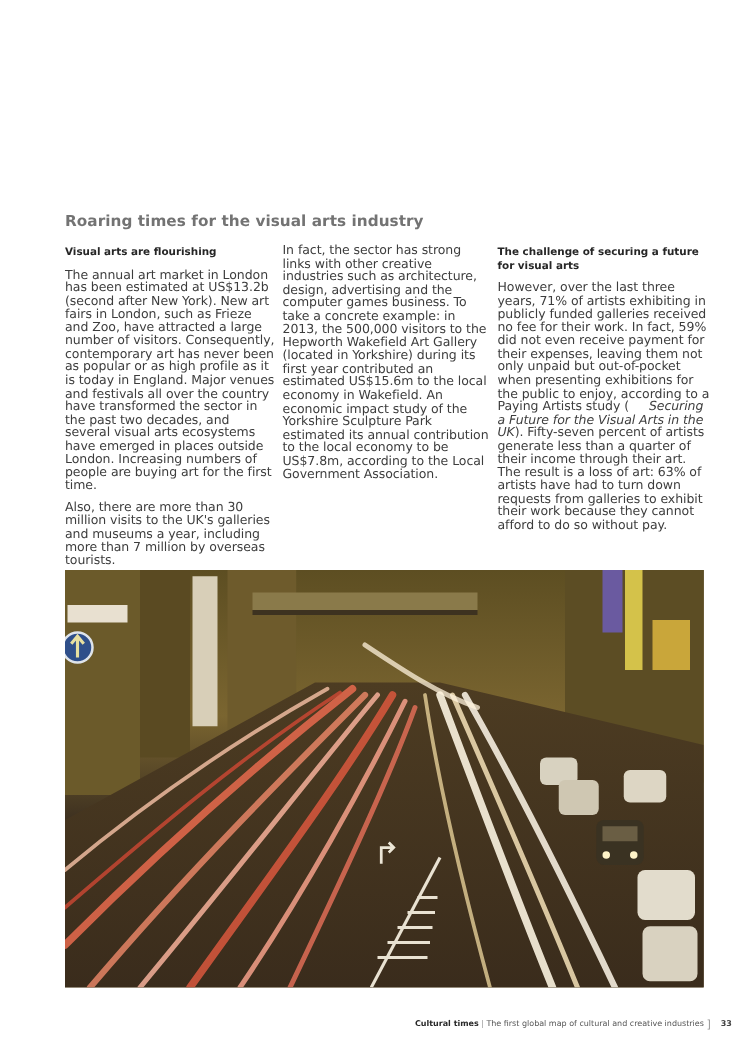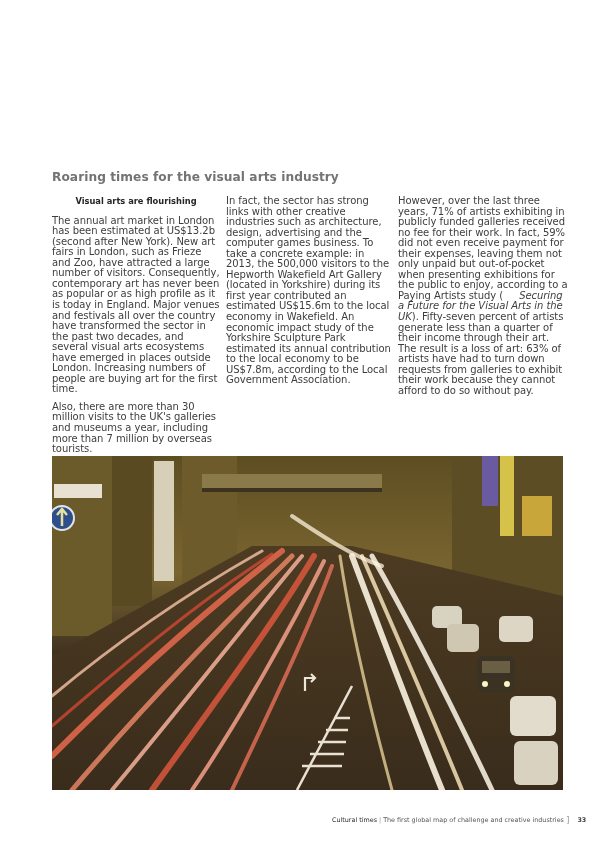--- a/index.html
+++ b/index.html
@@ -9,59 +9,60 @@
   }
   .section-title {
     position: absolute; left: 52px; top: 170px;
     font-size: 12.2px; font-weight: bold; color: #737373; margin: 0; letter-spacing: 0.05px;
   }
   .col { position: absolute; top: 196px; width: 168px; }
   .col1 { left: 52px; }
   .col2 { left: 226px; width: 168px; }
   .col3 { left: 398px; width: 170px; }
   .col h3 {
-    font-size: 8.3px; font-weight: bold; color: #262626; margin: 0 0 9px 0; line-height: 10.6px; text-align: center;
+    font-size: 8.3px; font-weight: bold; color: #262626; margin: 0 0 9px 0; line-height: 10.6px;
   }
   .col p {
     font-size: 10px; line-height: 10.55px; margin: 0 0 7px 0; color: #3d3d3d; letter-spacing: -0.05px;
   }
   .col p em { font-style: italic; margin-left: 16px; }
 
   .photo {
     position: absolute; left: 52px; top: 456px; width: 511px; height: 334px; overflow: hidden;
     background: linear-gradient(180deg, #4a3f1c 0%, #6a5424 30%, #3e3018 55%, #5a4a2e 100%);
   }
   .photo svg { display: block; }
 
   .footer {
     position: absolute; top: 815px; left: 300px; width: 270px; text-align: right;
     font-size: 6.4px; color: #555;
     white-space: nowrap;
   }
-  .footer .brand { font-weight: normal; color: #2a2a2a; margin-left: 32px; }
+  .footer .brand { font-weight: bold; color: #2a2a2a; margin-left: 32px; }
   .footer .sep { color: #999; margin: 0 2px; }
   .footer .bracket { color: #999; margin-left: 2px; margin-right: 8px; font-size: 9px; vertical-align: -1px; }
   .footer .page { font-weight: bold; color: #444; }
 </style>
 </head>
 <body>
 
 <h2 class="section-title">Roaring times for the visual arts industry</h2>
 
 <div class="col col1">
   <h3>Visual arts are flourishing</h3>
   <p>The annual art market in London has been estimated at US$13.2b (second after New York). New art fairs in London, such as Frieze and Zoo, have attracted a large number of visitors. Consequently, contemporary art has never been as popular or as high profile as it is today in England. Major venues and festivals all over the country have transformed the sector in the past two decades, and several visual arts ecosystems have emerged in places outside London. Increasing numbers of people are buying art for the first time.</p>
   <p>Also, there are more than 30 million visits to the UK's galleries and museums a year, including more than 7 million by overseas tourists.</p>
 </div>
 
 <div class="col col2">
   <p>In fact, the sector has strong links with other creative industries such as architecture, design, advertising and the computer games business. To take a concrete example: in 2013, the 500,000 visitors to the Hepworth Wakefield Art Gallery (located in Yorkshire) during its first year contributed an estimated US$15.6m to the local economy in Wakefield. An economic impact study of the Yorkshire Sculpture Park estimated its annual contribution to the local economy to be US$7.8m, according to the Local Government Association.</p>
 </div>
 
 <div class="col col3">
+  <h3>The challenge of securing a future for visual arts</h3>
   <p><span>However, over the last three years, 71% of artists exhibiting in publicly funded galleries received no fee for their work. In fact, 59% did not even receive payment for their expenses, leaving them not only unpaid but out-of-pocket when presenting exhibitions for the public to enjoy, according to a Paying Artists study (</span><em>Securing a Future for the Visual Arts in the UK</em><span>). Fifty-seven percent of artists generate less than a quarter of their income through their art. The result is a loss of art: 63% of artists have had to turn down requests from galleries to exhibit their work because they cannot afford to do so without pay.</span></p>
 </div>
 
 <div class="photo" aria-label="Long-exposure night photo of a busy city street with light trails of traffic">
   <svg width="511" height="334" viewBox="0 0 511 334">
     <defs>
       <linearGradient id="sky" x1="0" y1="0" x2="0" y2="1">
         <stop offset="0" stop-color="#5d4e22"></stop>
         <stop offset="0.35" stop-color="#7a6530"></stop>
         <stop offset="0.6" stop-color="#3d3020"></stop>
@@ -131,14 +132,14 @@
       <rect x="447" y="160" width="34" height="26" rx="5" fill="#ddd6c4"></rect>
       <rect x="458" y="240" width="46" height="40" rx="6" fill="#e2dccc"></rect>
       <rect x="462" y="285" width="44" height="44" rx="6" fill="#d9d2c0"></rect>
       <circle cx="433" cy="228" r="3" fill="#fff3c8"></circle>
       <circle cx="455" cy="228" r="3" fill="#fff3c8"></circle>
     </g>
   </svg>
 </div>
 
 <div class="footer">
-  <span class="brand">Cultural times</span><span class="sep">|</span><span>The first global map of challenge and creative industries</span><span class="bracket">]</span><span class="page">33</span>
+  <span class="brand">Cultural times</span><span class="sep">|</span><span>The first global map of cultural and creative industries</span><span class="bracket">]</span><span class="page">33</span>
 </div>
 
 </body></html>

